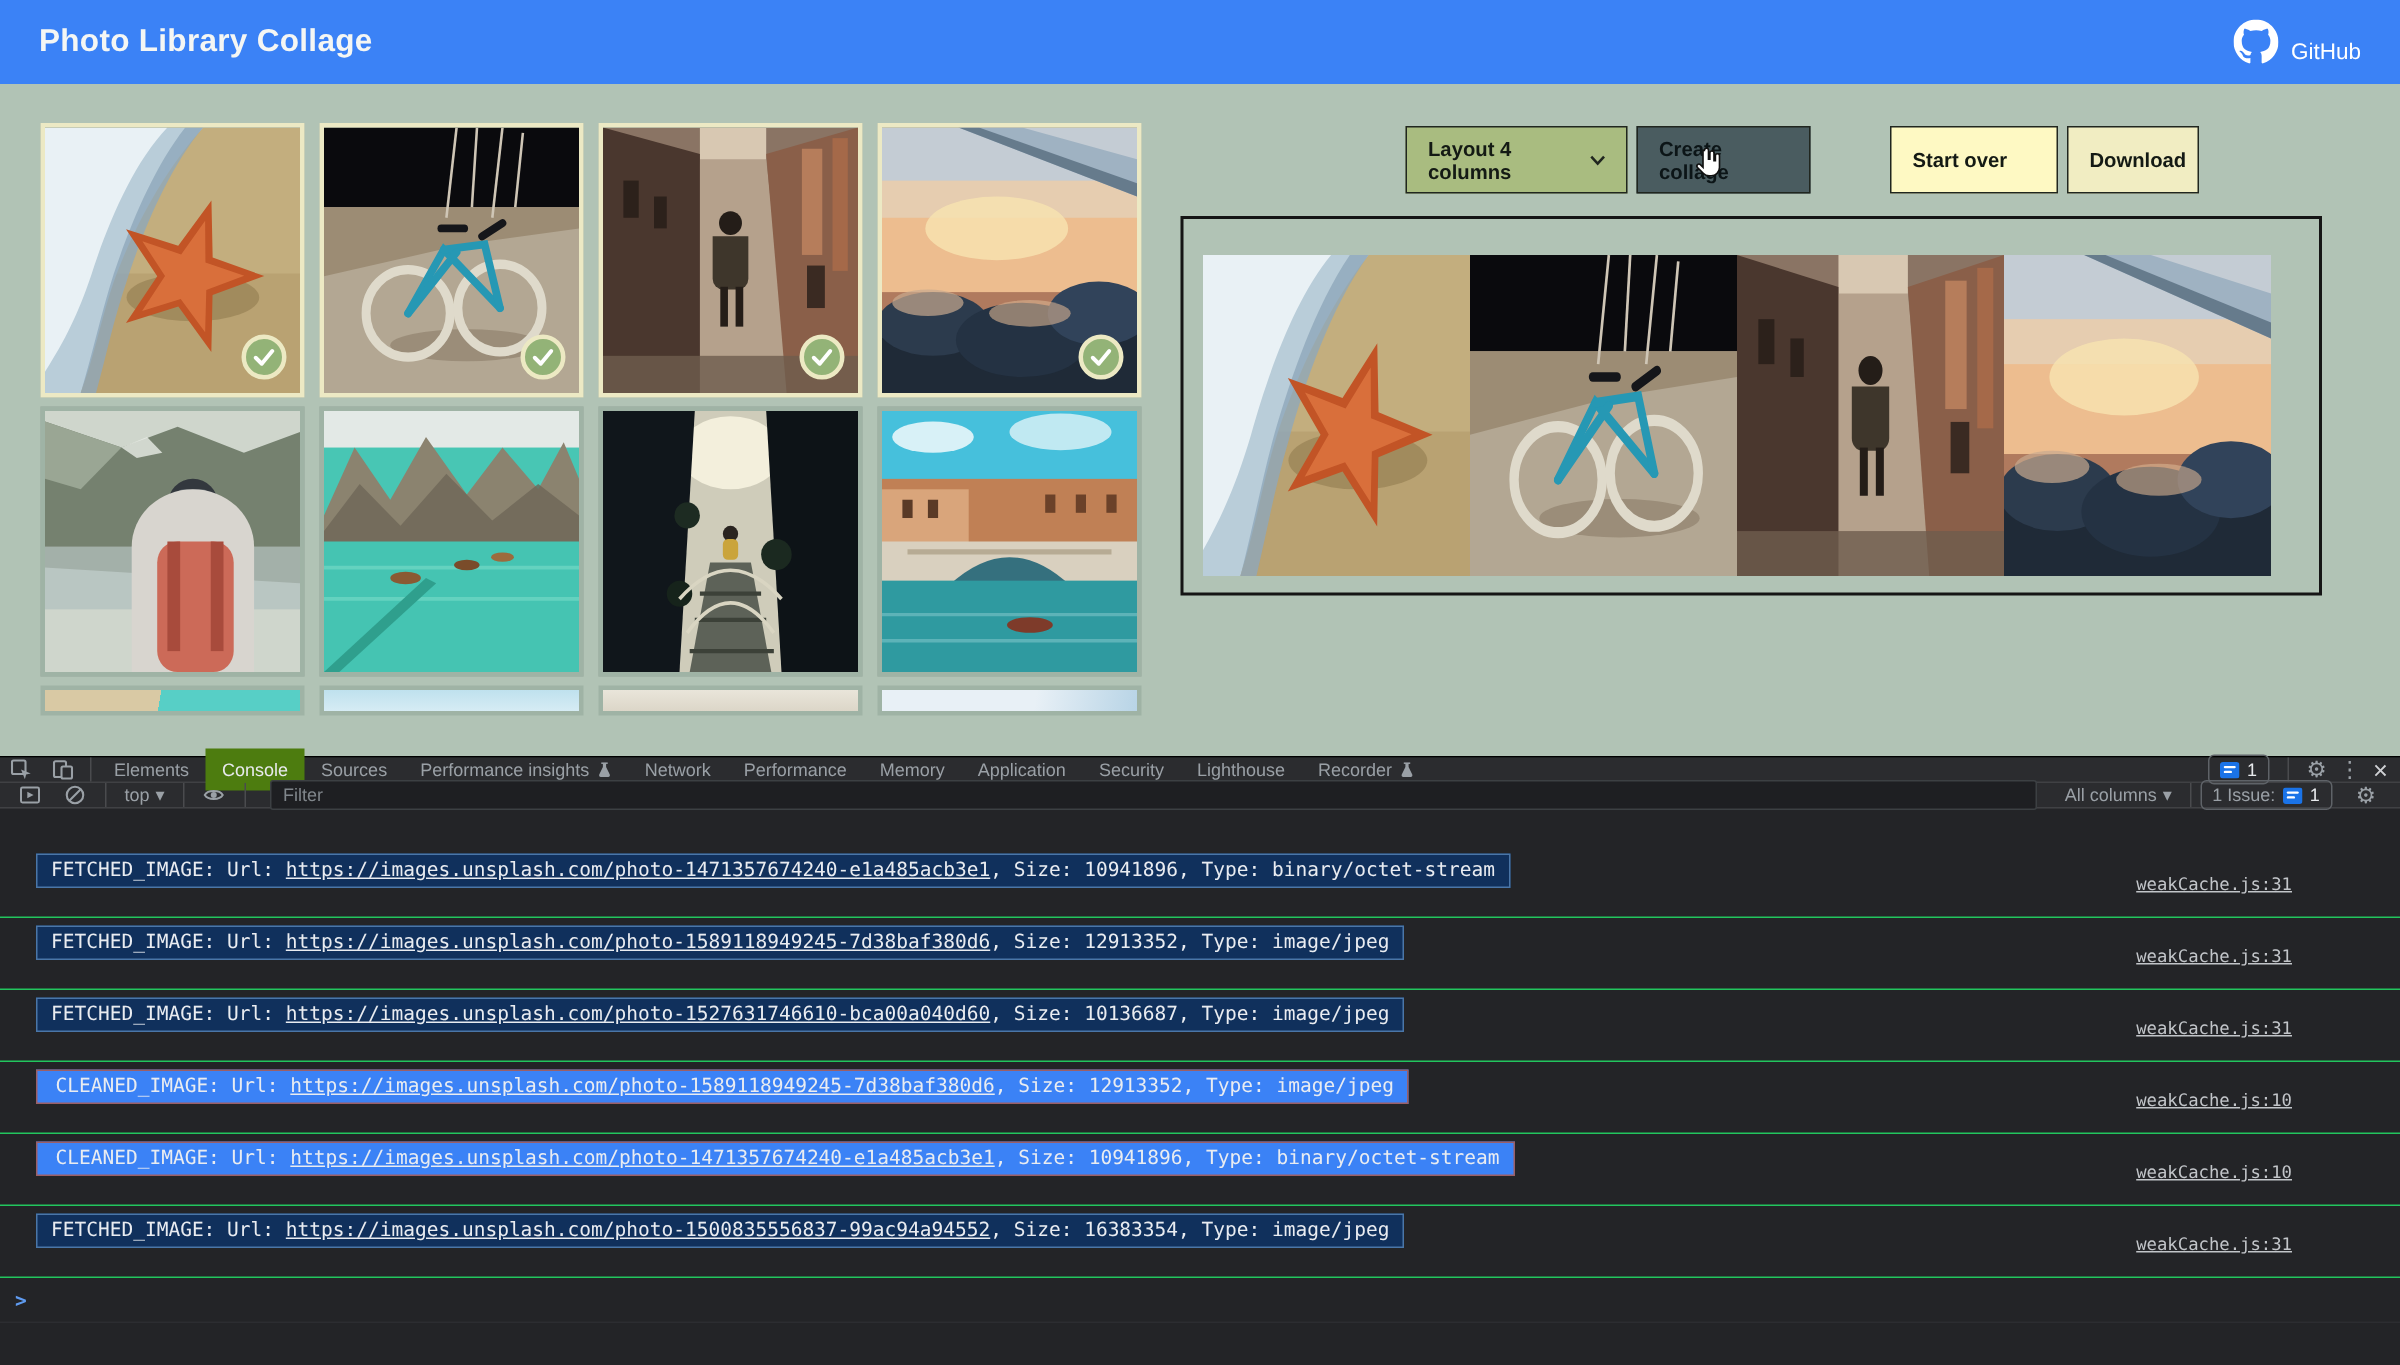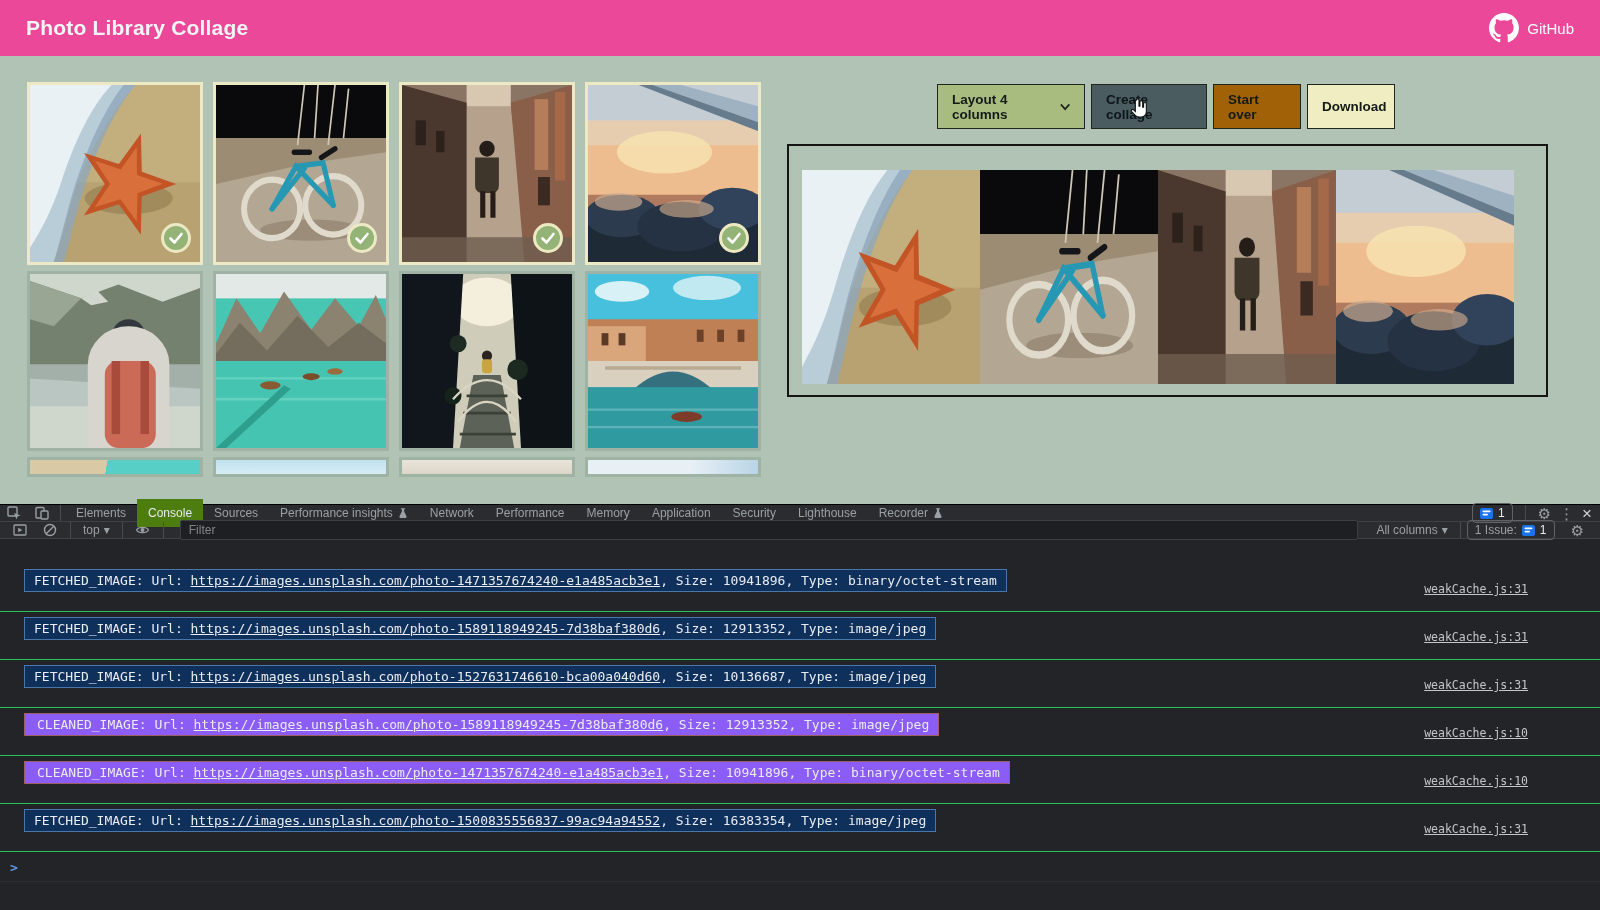--- a/index.html
+++ b/index.html
@@ -1,23 +1,23 @@
 <!DOCTYPE html>
 <html><head>
 <meta charset="utf-8">
 <style>
   * { margin:0; padding:0; box-sizing:border-box; }
   body { font-family:"Liberation Sans", sans-serif; }
   .page { position:relative; width:1600px; height:910px; background:#b1c3b5; overflow:hidden; }
 
   
-  .hdr { position:absolute; top:0; left:0; width:1600px; height:56px; background:#ec4899;
+  .hdr { position:absolute; top:0; left:0; width:1600px; height:56px; background:#3b82f6;
          display:flex; align-items:center; padding:16px 26px; }
   .hdr h1 { color:#f4f6f4; font-size:21px; font-weight:700; letter-spacing:.2px; }
-  .gh { margin-left:auto; display:flex; align-items:center; gap:8px; color:#fff; text-decoration:none; cursor:pointer; }
+  .gh { margin-left:auto; display:flex; align-items:flex-end; gap:8px; color:#fff; text-decoration:none; cursor:pointer; }
   .gh span { font-size:15px; }
 
   
   .main { position:absolute; top:56px; left:0; width:1600px; height:448px; overflow:hidden; }
 
   .grid { position:absolute; left:27px; top:26px; display:grid;
           grid-template-columns:repeat(4,176px); grid-template-rows:183px 180px 20px; gap:6px 10px; }
   .tile { position:relative; border:3px solid #9fb3a5; overflow:hidden; background:#9aa79b; cursor:pointer; }
   .tile.sel { border-color:#ece9c4; }
   .photo { position:absolute; left:0; top:0; width:100%; height:100%; display:block; }
@@ -29,21 +29,21 @@
   .s3 { background:linear-gradient(#e9e5da,#dcd6c8); }
   .s4 { background:linear-gradient(100deg,#e8f0f6 60%,#b8d4e6 100%); }
 
   
   .controls { position:absolute; left:937px; top:28px; display:flex; gap:6px; }
   .btn { height:45px; display:flex; align-items:center; justify-content:flex-start; gap:10px;
          padding:0 14px; border:1px solid #20261f; font-size:13.5px; font-weight:700;
          color:#141a14; cursor:pointer; font-family:"Liberation Sans",sans-serif; }
   .btn-layout { background:#a9bc80; width:148px; }
   .btn-create { background:#4a5c60; color:#0c1517; width:116px; }
-  .btn-start  { background:#a16207; width:88px; }
+  .btn-start  { background:#fef9c3; width:112px;margin-left:47px; }
   .btn-down   { background:#f1edc2; width:88px; }
 
   
   .collage { position:absolute; left:787px; top:88px; width:761px; height:253px; border:2px solid #151515; }
   .strip { position:absolute; left:13px; top:24px; display:flex; }
   .cimg { position:relative; width:178px; height:214px; overflow:hidden; }
 
   .cursor { position:absolute; left:1128px; top:41px; width:22px; height:22px; z-index:50; }
 
   
@@ -65,21 +65,21 @@
   .ctxt { display:flex; align-items:center; gap:4px; padding:0 6px; cursor:pointer; color:#9aa0a6; }
   .filter { flex:1; height:20px; margin:0 10px; background:#1e1f22; border:1px solid #3c4043;
             border-radius:2px; color:#c4b5fd; font-size:12px; padding:0 8px; outline:none; }
   .filter::placeholder { color:#80868b; }
 
   .console { position:absolute; top:59px; left:0; right:0; bottom:0; background:#232427;
              font-family:"DejaVu Sans Mono", monospace; }
   .crow { position:relative; height:48px; border-bottom:1px solid #22c55e; padding:5px 0 0 24px; }
   .msg { display:inline-block; font-size:13px; padding:3px 9px; color:#e9ecf1; white-space:nowrap; }
   .msg-f { background:#10305c; border:1.5px solid #4a76a8; }
-  .msg-c { background:#8b5cf6; border:1.5px solid #9c5f66;padding-left:12px; }
+  .msg-c { background:#3b82f6; border:1.5px solid #9c5f66;padding-left:12px; }
   .url { color:inherit; text-decoration:underline; cursor:pointer; }
   .src { position:absolute; right:72px; top:18px; font-size:11.5px; color:#c2c5c9;
          text-decoration:underline; cursor:pointer; }
   .prompt { padding:8px 0 6px 10px; color:#5f9bf0; font-size:13px; font-weight:bold;
             border-bottom:1px solid #2c2d31; cursor:text; }
 </style>
 </head>
 <body>
 
 <div class="page">

